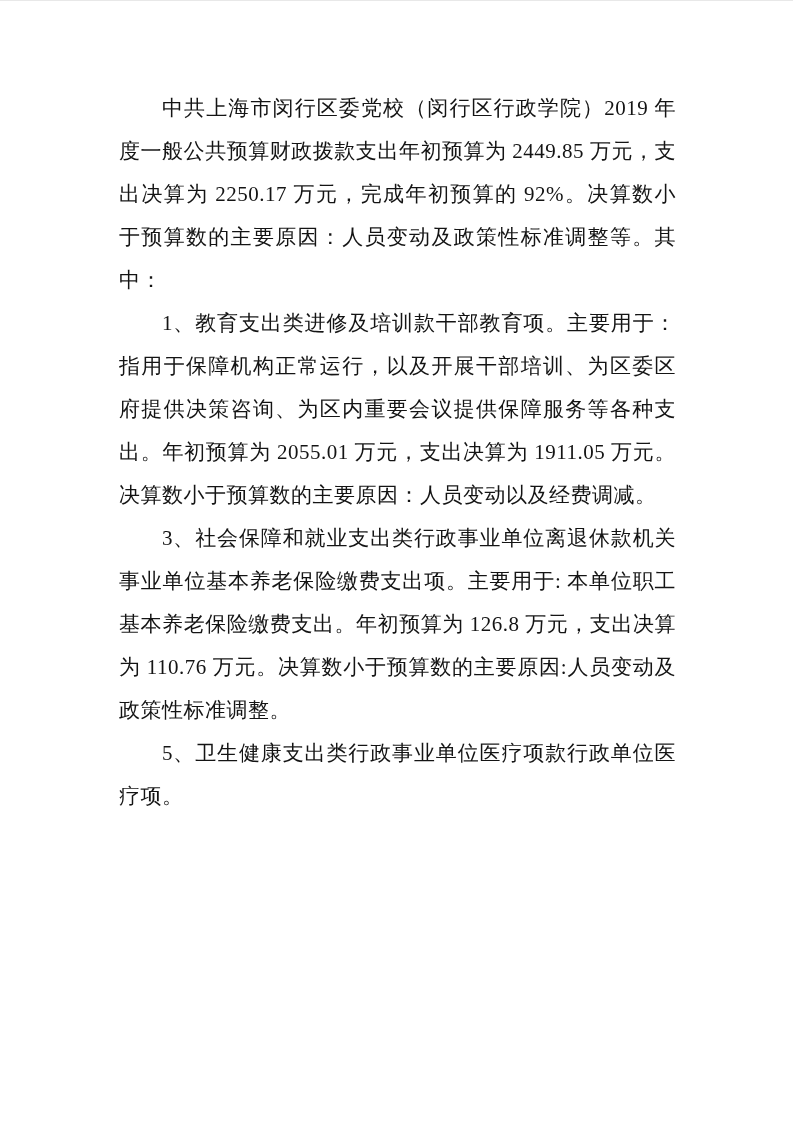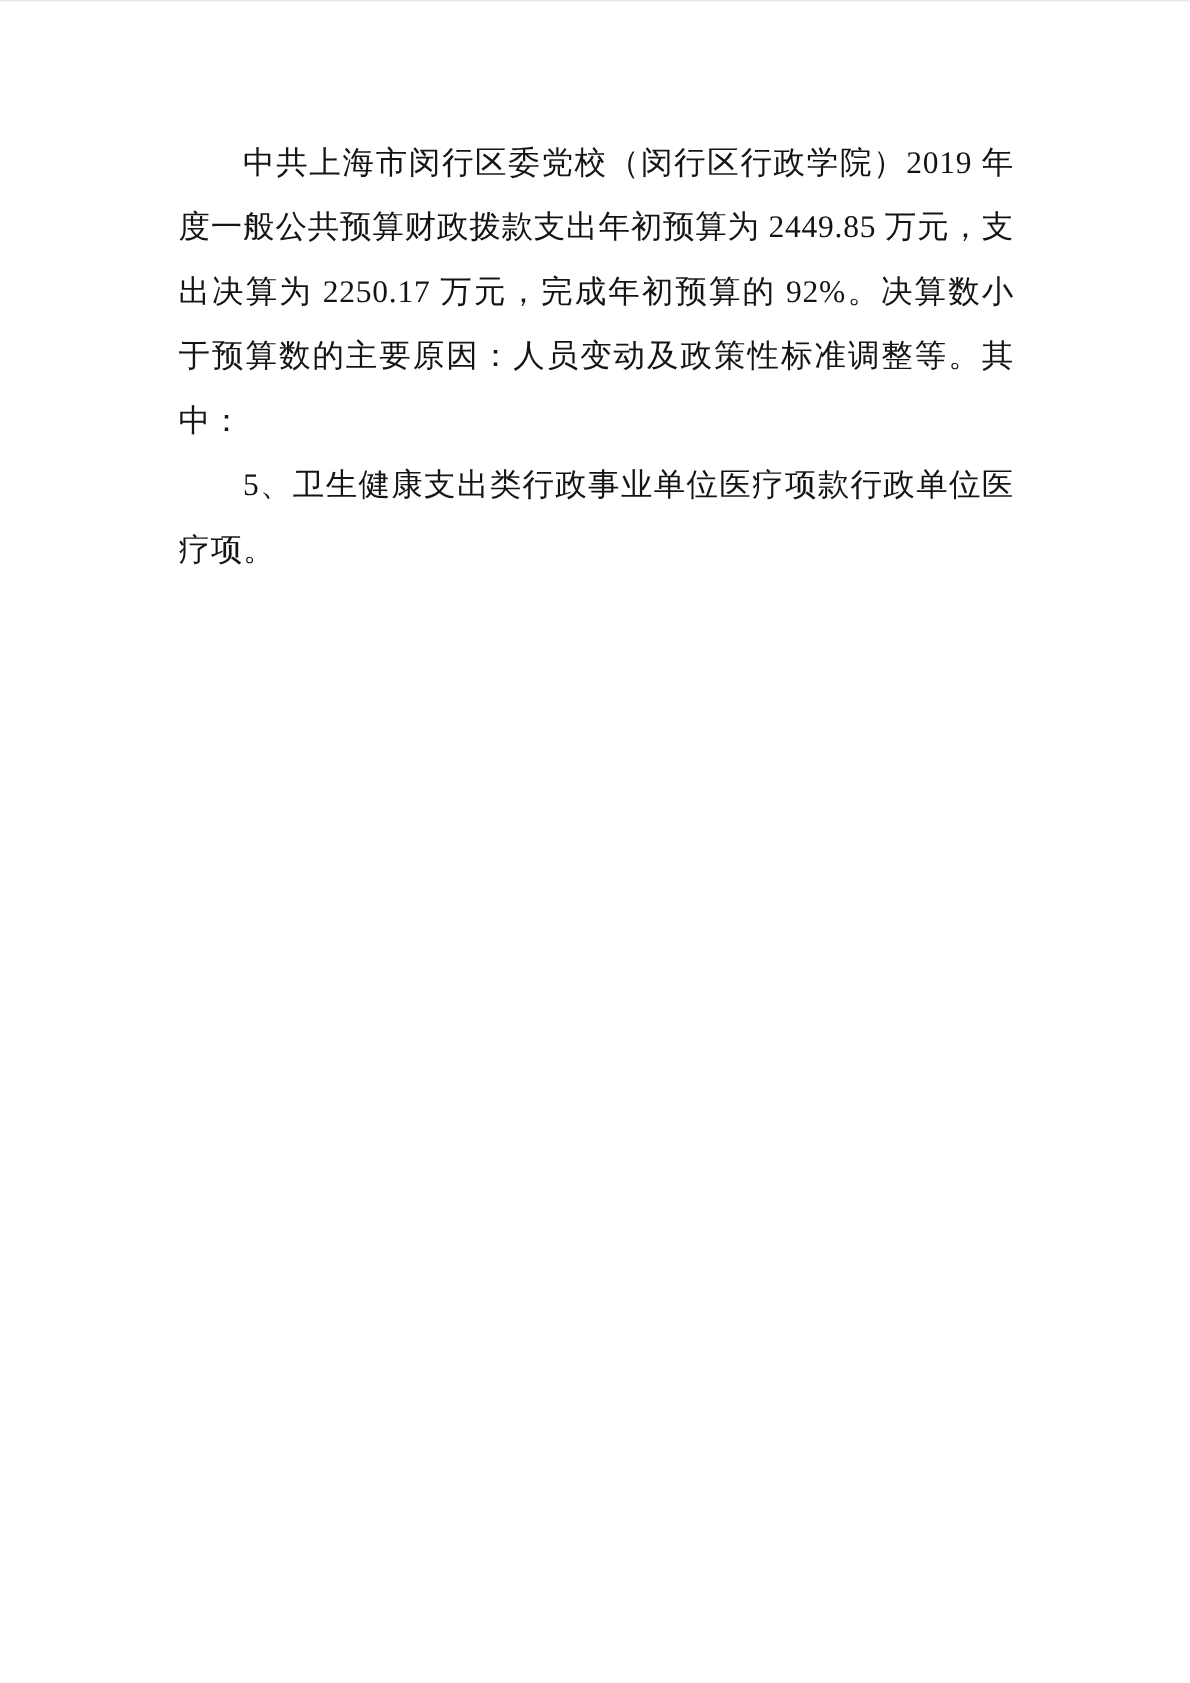--- a/index.html
+++ b/index.html
@@ -31,15 +31,17 @@
     text-indent: 43px; 
     letter-spacing: 0.5px;
   }
 </style>
 </head>
 <body>
 
 <div class="page">
   <div class="doc-body">
     <p>中共上海市闵行区委党校（闵行区行政学院）2019 年度一般公共预算财政拨款支出年初预算为 2449.85 万元，支出决算为 2250.17 万元，完成年初预算的 92%。决算数小于预算数的主要原因：人员变动及政策性标准调整等。其中：</p>
+    <p>1、教育支出类进修及培训款干部教育项。主要用于：指用于保障机构正常运行，以及开展干部培训、为区委区府提供决策咨询、为区内重要会议提供保障服务等各种支出。年初预算为 2055.01 万元，支出决算为 1911.05 万元。决算数小于预算数的主要原因：人员变动以及经费调减。</p>
+    <p>3、社会保障和就业支出类行政事业单位离退休款机关事业单位基本养老保险缴费支出项。主要用于: 本单位职工基本养老保险缴费支出。年初预算为 126.8 万元，支出决算为 110.76 万元。决算数小于预算数的主要原因:人员变动及政策性标准调整。</p>
     <p>5、卫生健康支出类行政事业单位医疗项款行政单位医疗项。</p>
   </div>
 </div>
 
 </body></html>

